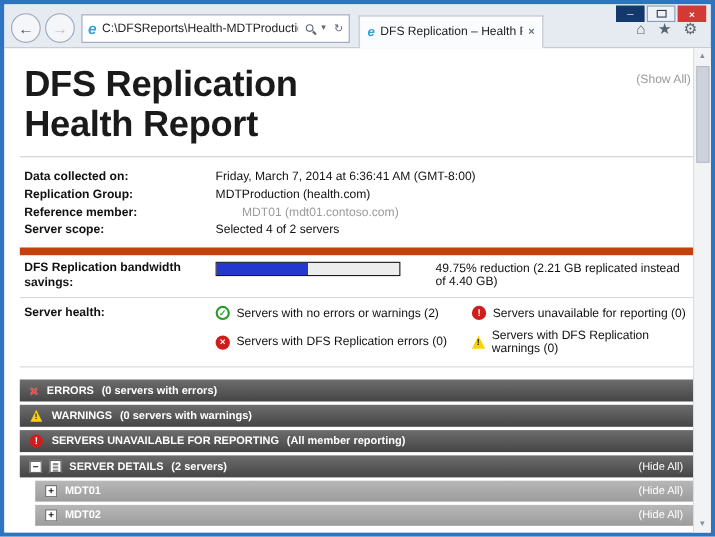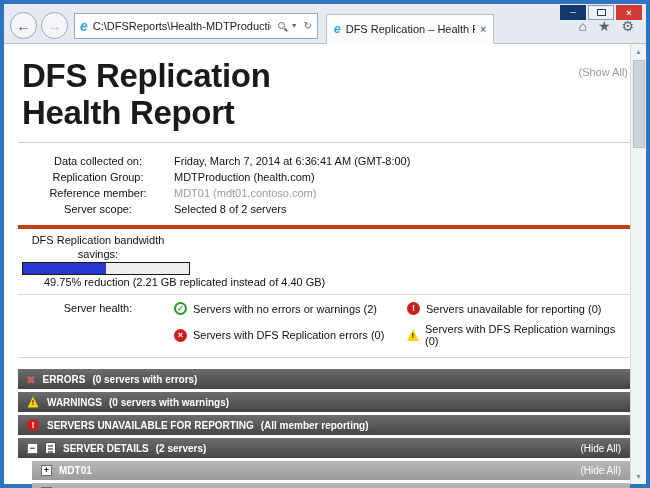--- a/index.html
+++ b/index.html
@@ -46,24 +46,24 @@
 
   
   .content { position: relative; height: 440px; background: #fff; padding: 10px 16px 0 14px; font-size: 11px; color: #111; }
 
   .report-header { position: relative; border-bottom: 1px solid #cfcfcf; padding: 4px 0 10px 4px; }
   .report-header h1 { font-size: 33px; line-height: 1.12; color: #1a1a1a; font-weight: bold; letter-spacing: -0.3px; }
   .show-all { position: absolute; right: 2px; top: 12px; color: #9a9a9a; font-size: 11px; text-decoration: none; }
 
   .fields { padding: 8px 0 6px 4px; }
   .frow { display: flex; margin: 4px 0; }
-  .flabel { width: 152px; font-weight: normal; flex-shrink: 0; text-align: center; }
-  .fvalue.muted { color: #9b9b9b; }
-
-  .row-band { display: flex; align-items: flex-start; padding: 5px 0 6px 4px; border-top: 4px solid #c2410c; flex-direction: column; }
+  .flabel { width: 174px; font-weight: bold; flex-shrink: 0; }
+  .fvalue.muted { color: #9b9b9b; margin-left: 24px; }
+
+  .row-band { display: flex; align-items: flex-start; padding: 5px 0 6px 4px; border-top: 7px solid #c2410c; }
   .row-band .flabel { line-height: 1.25; }
   .bar { width: 168px; height: 13px; border: 1px solid #1a1a1a; background: #ededed; margin: 1px 10px 0 0; flex-shrink: 0; }
   .fill { height: 100%; background: #2438cf; }
   .band-text { padding-top: 1px; margin-left: 22px; }
 
   .row-health { display: flex; padding: 7px 0 10px 4px; border-top: 1px solid #d8d8d8; border-bottom: 1px solid #d8d8d8; }
   .health-grid { display: grid; grid-template-columns: 225px auto; column-gap: 8px; row-gap: 8px; }
   .hitem { display: flex; align-items: center; gap: 6px; }
   .ic { width: 13px; height: 13px; border-radius: 50%; color: #fff; font-size: 9px; font-weight: bold;
         display: flex; align-items: center; justify-content: center; flex-shrink: 0; line-height: 1; }
@@ -153,21 +153,21 @@
       <div class="frow">
         <span class="flabel">Replication Group:</span>
         <span class="fvalue">MDTProduction (health.com)</span>
       </div>
       <div class="frow">
         <span class="flabel">Reference member:</span>
         <span class="fvalue muted">MDT01 (mdt01.contoso.com)</span>
       </div>
       <div class="frow">
         <span class="flabel">Server scope:</span>
-        <span class="fvalue">Selected 8 of 2 servers</span>
+        <span class="fvalue">Selected 4 of 2 servers</span>
       </div>
     </div>
 
     <div class="row-band">
       <span class="flabel">DFS Replication bandwidth savings:</span>
       <span class="bar">
           <span class="fill" style="display: block; width: 49.75%;"></span>
         </span>
       <span class="band-text">49.75% reduction (2.21 GB replicated instead of 4.40 GB)</span>
     </div>

